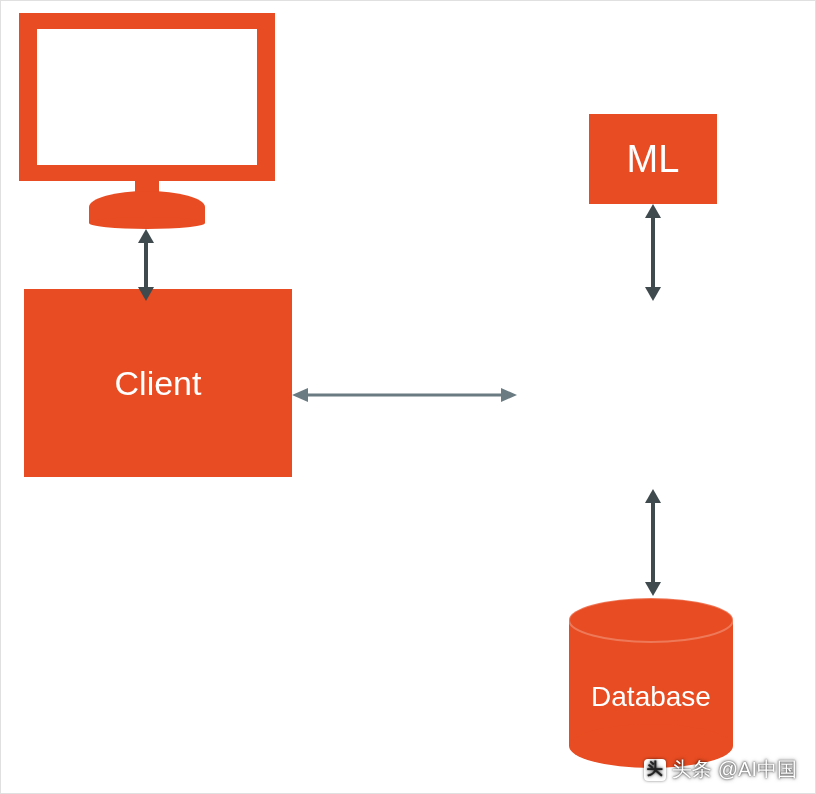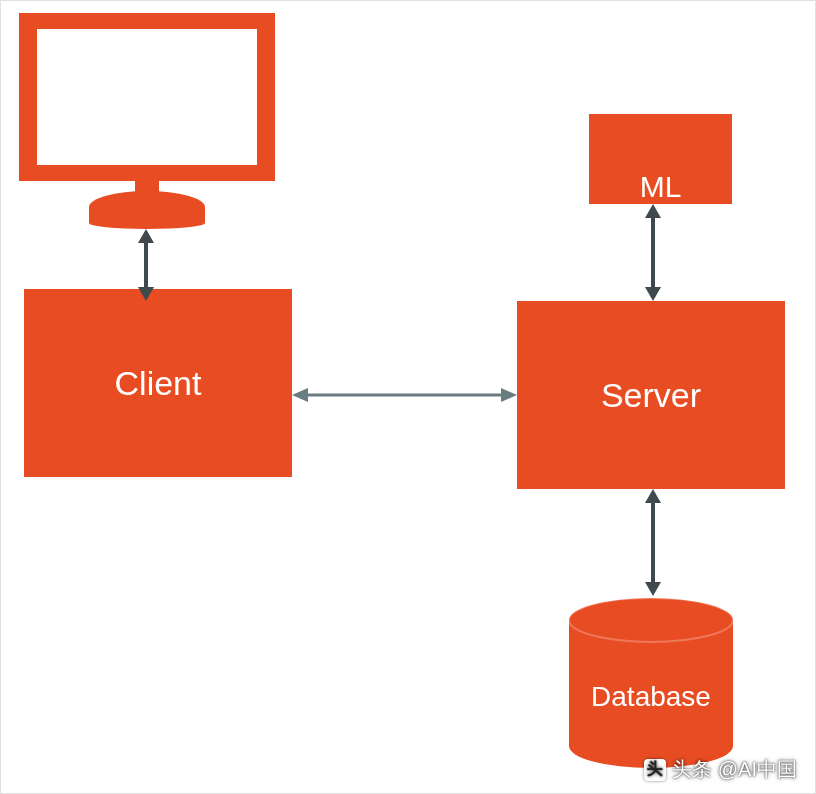--- a/index.html
+++ b/index.html
@@ -37,24 +37,23 @@
   .server-box {
     left: 516px;
     top: 300px;
     width: 268px;
     height: 188px;
     font-size: 34px;
   }
   .ml-box {
     left: 588px;
     top: 113px;
-    width: 143px;
+    width: 128px;
     height: 90px;
-    font-size: 30px;
-    align-items: flex-end;
+    font-size: 38px;
   }
   
   .arrow-path { stroke: #3f4a4f; stroke-width: 4; fill: none; }
   .arrow-head { fill: #3f4a4f; }
   .arrow-light-path { stroke: #6b7b82; stroke-width: 3; fill: none; }
   .arrow-light-head { fill: #6b7b82; }
   svg.connector { position: absolute; overflow: visible; }
 
   
   .watermark {
@@ -98,23 +97,20 @@
 
     <ellipse cx="130" cy="196" rx="58" ry="16" fill="#e84c22"></ellipse>
     <rect x="72" y="196" width="116" height="16" fill="#e84c22"></rect>
     <ellipse cx="130" cy="212" rx="58" ry="6" fill="#e84c22"></ellipse>
   </svg>
 
   <div class="node-box client-box">
     <span>Client</span>
   </div>
 
-  <div class="node-box server-box">
-    <span>Server</span>
-  </div>
 
   <div class="node-box ml-box">
     <span>ML</span>
   </div>
 
   <svg class="connector" style="left:564px; top:595px; width:172px; height:175px;" viewBox="0 0 172 175">
     <ellipse cx="86" cy="24" rx="82" ry="22" fill="#e84c22"></ellipse>
     <rect x="4" y="24" width="164" height="126" fill="#e84c22"></rect>
     <ellipse cx="86" cy="150" rx="82" ry="22" fill="#e84c22"></ellipse>
 

